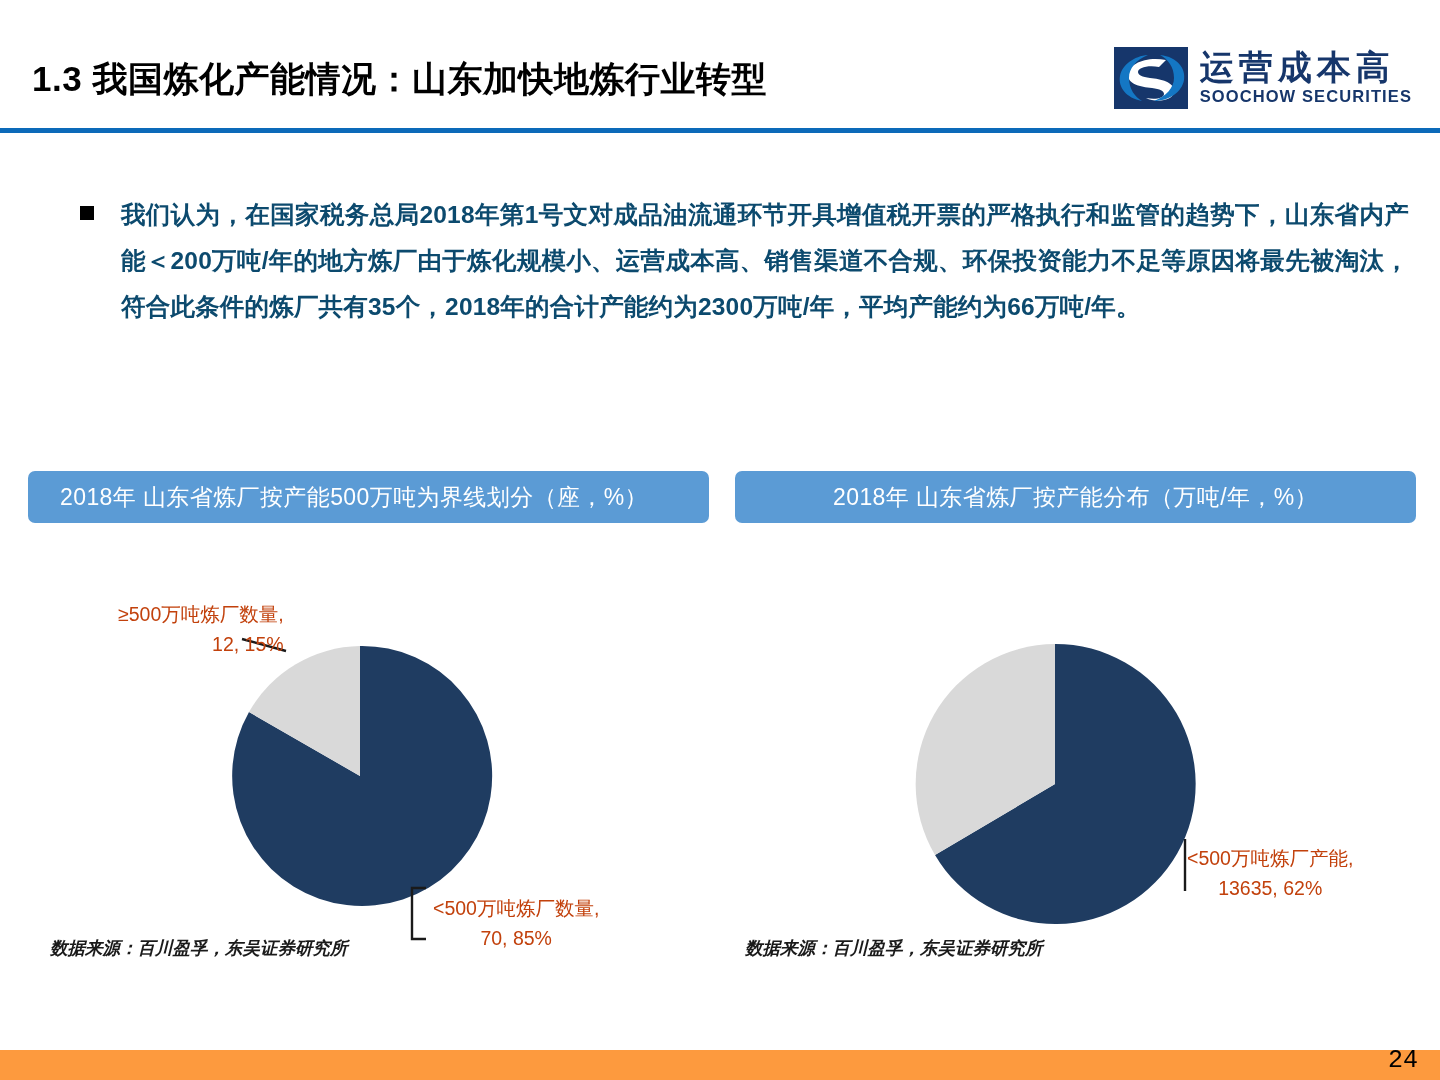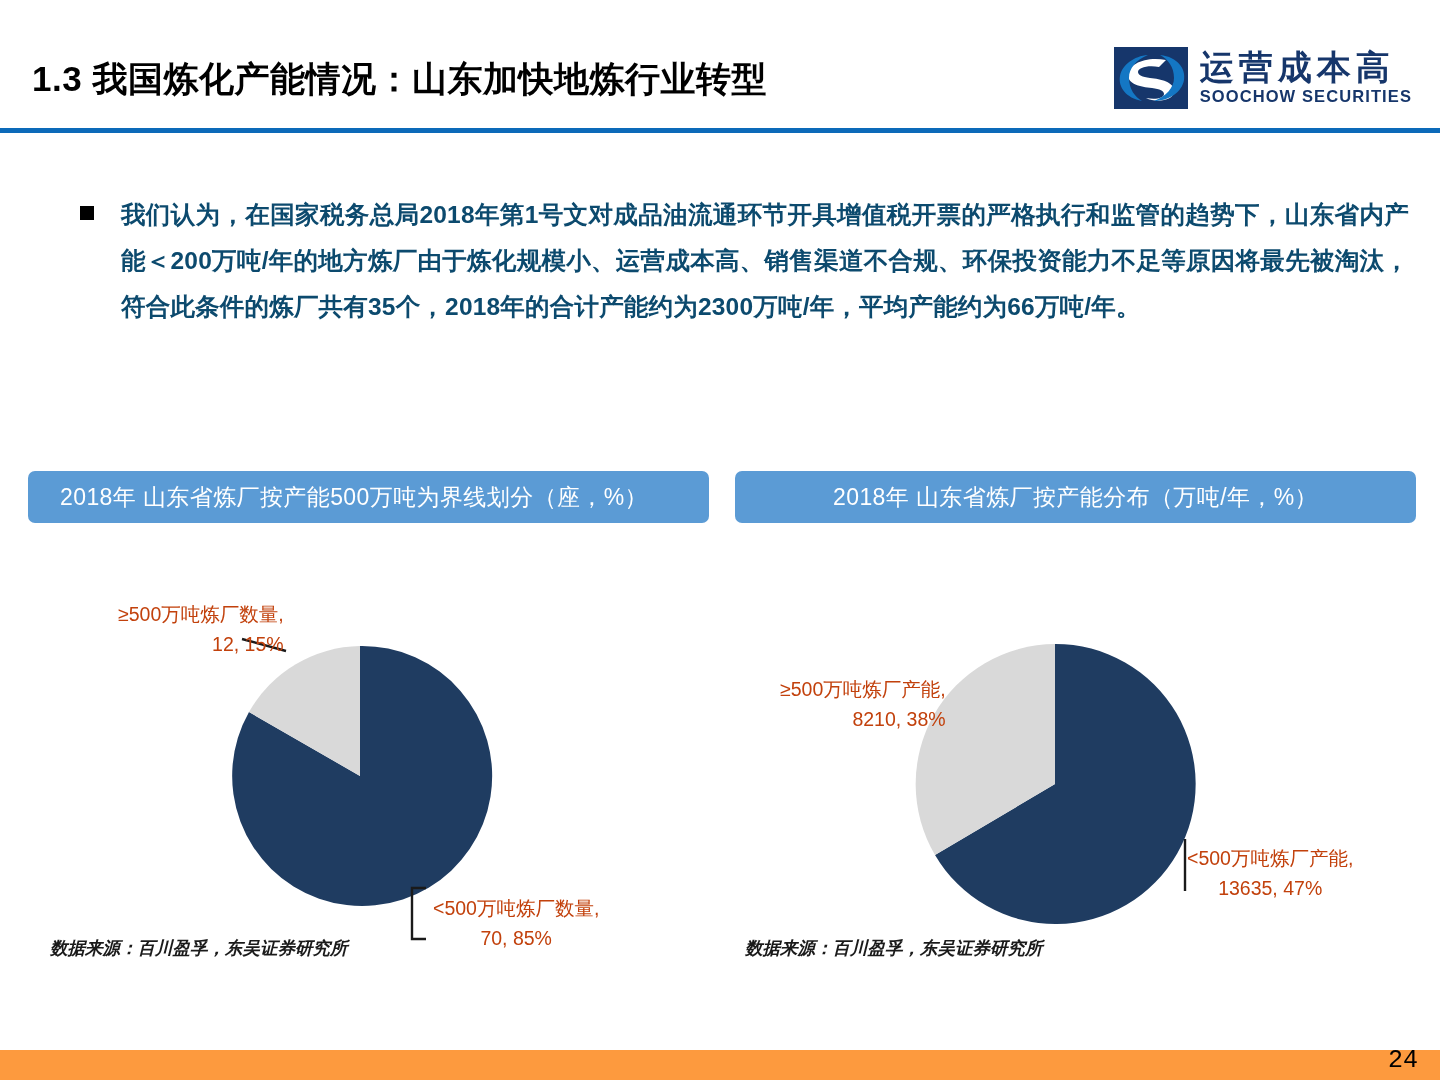--- a/index.html
+++ b/index.html
@@ -232,28 +232,24 @@
     <div class="chart-area">
       <svg class="chart-svg" width="681" height="420" viewBox="0 0 681 420">
 
         <path d="M320 251 L320 111 A140 140 0 1 1 200 322 Z" fill="#1F3C61"></path>
 
         <path d="M320 251 L200 322 A140 140 0 0 1 320 111 Z" fill="#D9D9D9"></path>
 
         <path d="M450 306 L450 358" stroke="#1a1a1a" stroke-width="2.4" fill="none"></path>
       </svg>
 
-      <div class="pie-label lbl-p2-top">
-        <span>≥500万吨炼厂产能,</span>
-        <span class="l2">8210, 38%</span>
-      </div>
 
       <div class="pie-label lbl-p2-bot align-left">
         <span>&lt;500万吨炼厂产能,</span>
-        <span class="l2">13635, 47%</span>
+        <span class="l2">13635, 62%</span>
       </div>
     </div>
   </div>
 
   <div class="source-note source-left">数据来源：百川盈孚，东吴证券研究所</div>
   <div class="source-note source-right">数据来源：百川盈孚，东吴证券研究所</div>
 
   <div class="footer-bar"></div>
   <div class="page-number">24</div>
 

